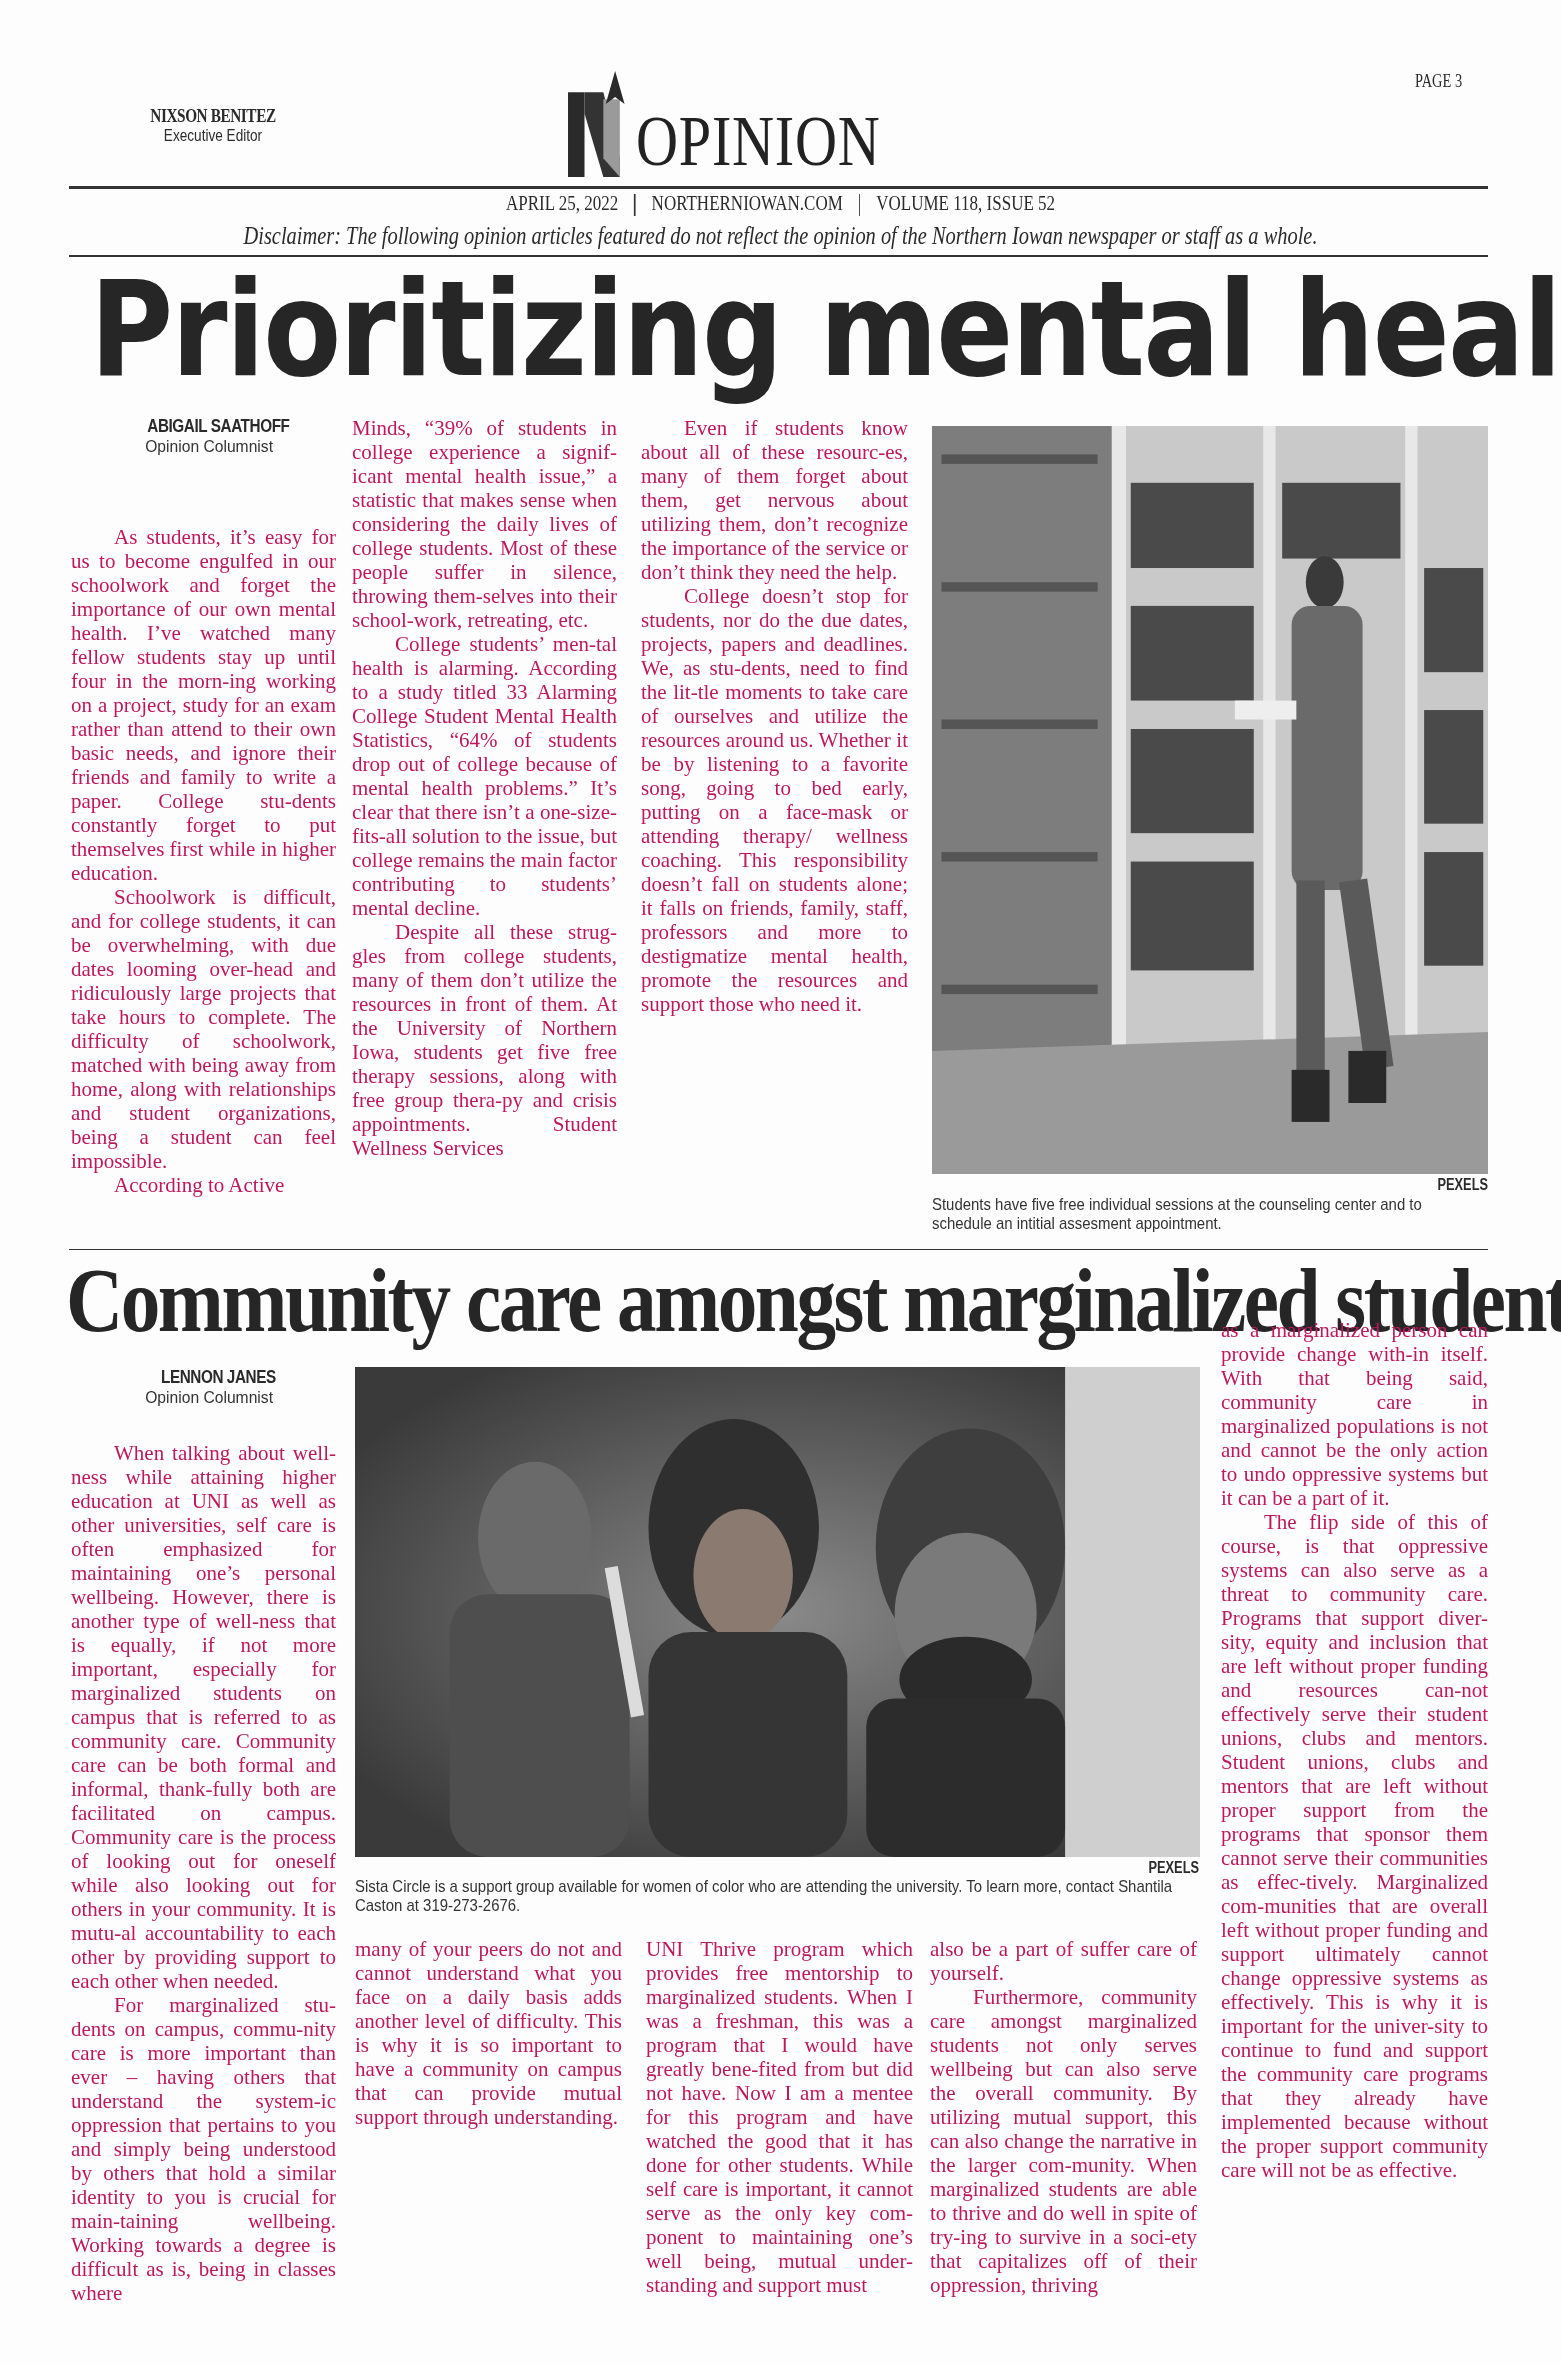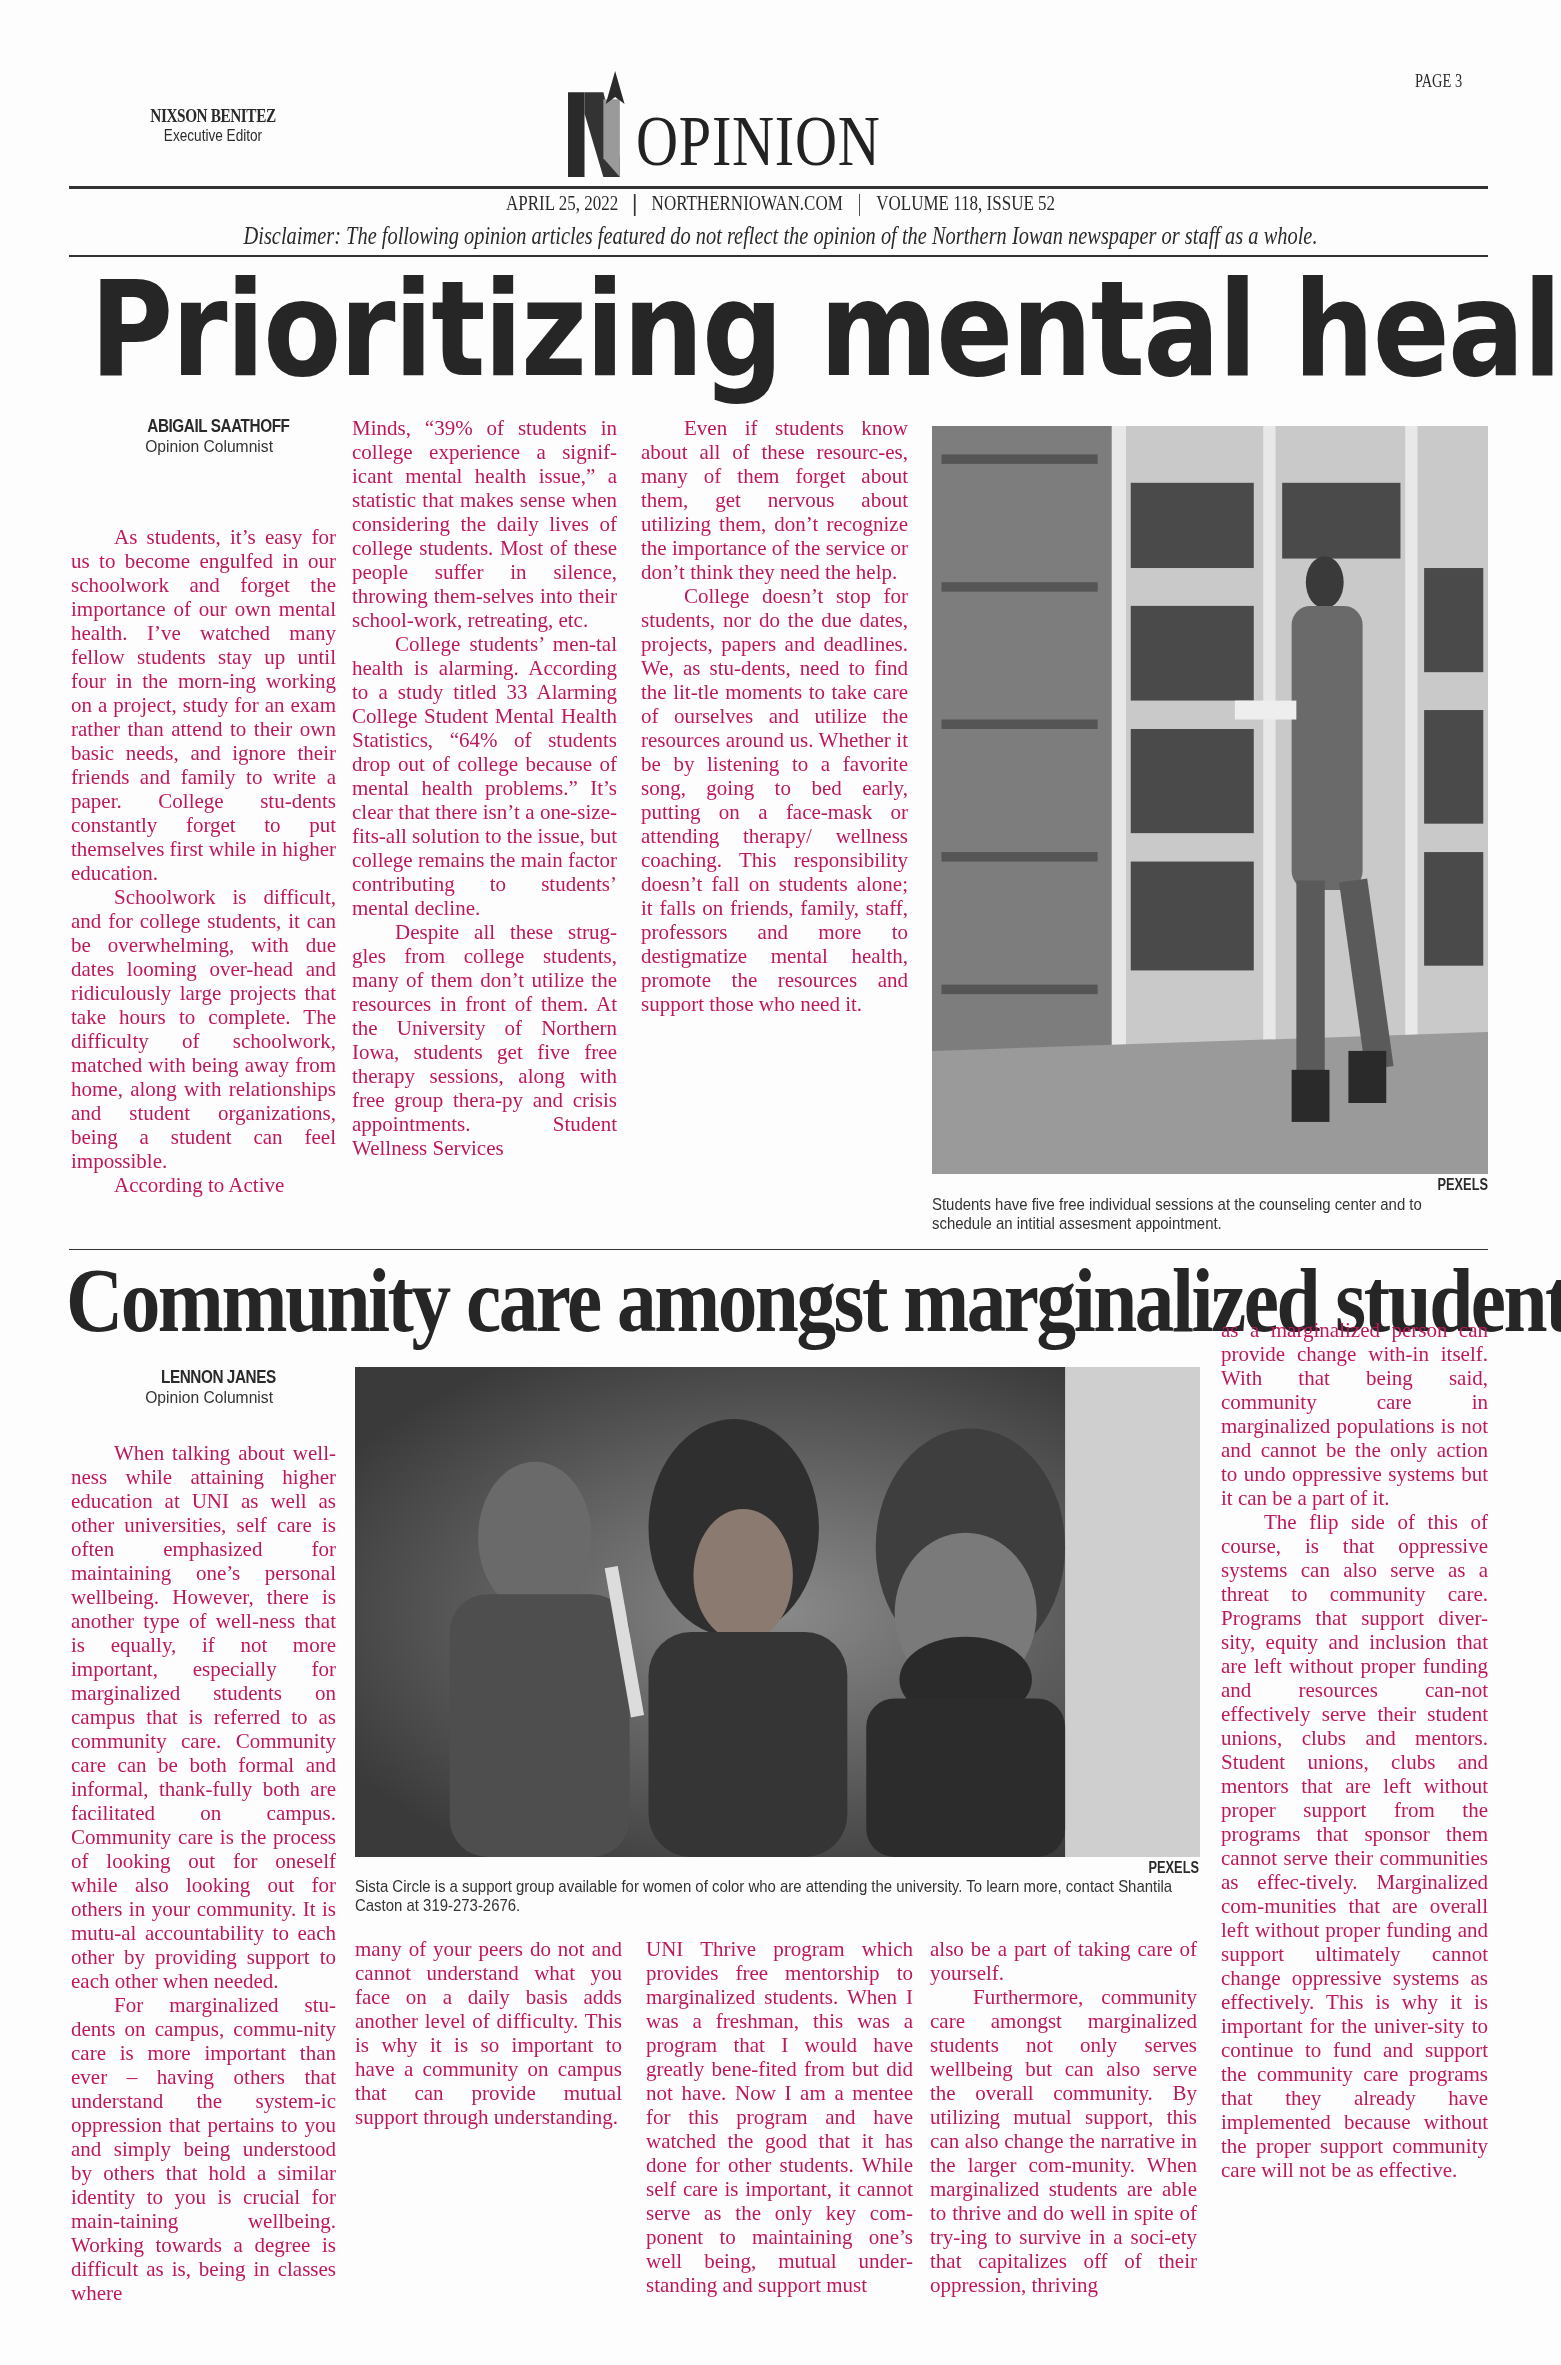--- a/index.html
+++ b/index.html
@@ -169,21 +169,21 @@
 
 <div class="abs col" style="left:355px; top:1937px; width:267px;">
   <p class="noindent">many of your peers do not and cannot understand what you face on a daily basis adds another level of difficulty. This is why it is so important to have a community on campus that can provide mutual support through understanding.</p>
 </div>
 
 <div class="abs col" style="left:646px; top:1937px; width:267px;">
   <p class="noindent">UNI Thrive program which provides free mentorship to marginalized students. When I was a freshman, this was a program that I would have greatly bene-fited from but did not have. Now I am a mentee for this program and have watched the good that it has done for other students. While self care is important, it cannot serve as the only key com-ponent to maintaining one’s well being, mutual under-standing and support must</p>
 </div>
 
 <div class="abs col" style="left:930px; top:1937px; width:267px;">
-  <p class="noindent">also be a part of taking care of yourself.</p>
+  <p class="noindent">also be a part of suffer care of yourself.</p>
   <p>Furthermore, community care amongst marginalized students not only serves wellbeing but can also serve the overall community. By utilizing mutual support, this can also change the narrative in the larger com-munity. When marginalized students are able to thrive and do well in spite of try-ing to survive in a soci-ety that capitalizes off of their oppression, thriving</p>
 </div>
 
 <div class="abs col" style="left:1221px; top:1318px; width:267px;">
   <p class="noindent">as a marginalized person can provide change with-in itself. With that being said, community care in marginalized populations is not and cannot be the only action to undo oppressive systems but it can be a part of it.</p>
   <p>The flip side of this of course, is that oppressive systems can also serve as a threat to community care. Programs that support diver-sity, equity and inclusion that are left without proper funding and resources can-not effectively serve their student unions, clubs and mentors. Student unions, clubs and mentors that are left without proper support from the programs that sponsor them cannot serve their communities as effec-tively. Marginalized com-munities that are overall left without proper funding and support ultimately cannot change oppressive systems as effectively. This is why it is important for the univer-sity to continue to fund and support the community care programs that they already have implemented because without the proper support community care will not be as effective.</p>
 </div>
 
 
 </body></html>

